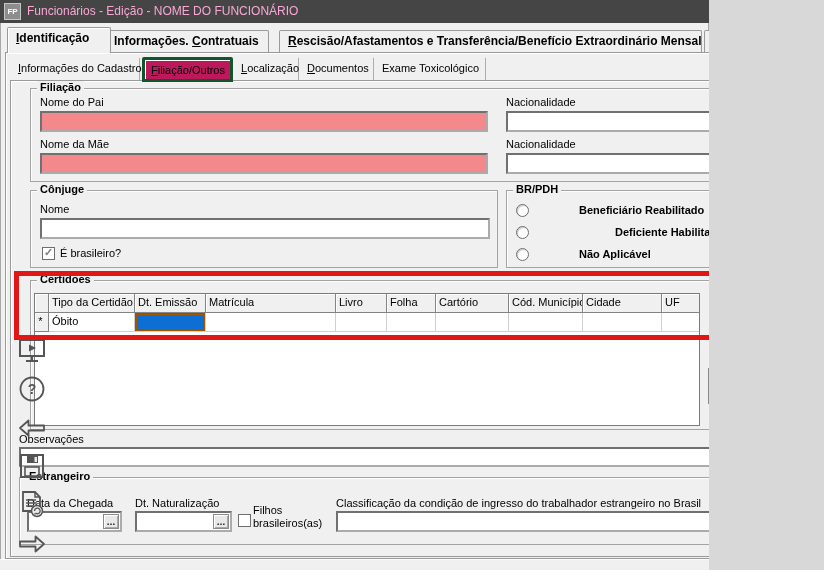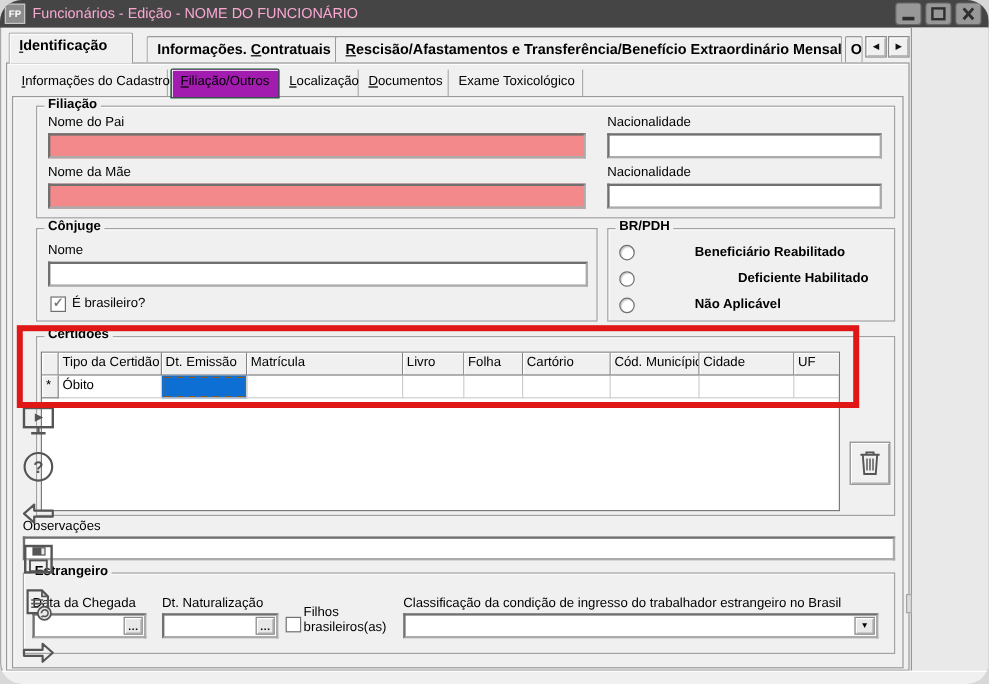--- a/index.html
+++ b/index.html
@@ -1,18 +1,18 @@
 <!DOCTYPE html>
 <html><head>
 <meta charset="utf-8">
 <style>
   html,body{margin:0;padding:0;background:#d8d8d8;}
-  .stage{position:relative;width:824px;height:570px;background:#f0f0f0;overflow:hidden;
+  .stage{position:relative;width:709px;height:570px;background:#f0f0f0;overflow:hidden;
          font-family:"Liberation Sans",sans-serif;font-size:11px;color:#000;
-         box-shadow:inset 0 0 0 1px #a8a8a8;border-radius:18px;}
+         box-shadow:inset 0 0 0 1px #a8a8a8;}
   
   .titlebar{position:absolute;left:0;top:0;width:824px;height:23px;background:#454545;}
   .appicon{position:absolute;left:4px;top:3px;width:17px;height:17px;background:#8d8d8d;
            border:1px solid #c6c6c6;color:#fff;font-size:8px;font-weight:bold;
            display:flex;align-items:center;justify-content:center;box-sizing:border-box;}
   .wtitle{position:absolute;left:27px;top:4px;color:#f9a8d4;font-size:12px;white-space:nowrap;}
   .winbtn{position:absolute;top:2px;width:22px;height:19px;background:#989898;
           border:1px solid #666;border-radius:3px;box-sizing:border-box;
           display:flex;align-items:center;justify-content:center;}
   
@@ -20,21 +20,21 @@
        border-bottom:none;font-size:12px;font-weight:bold;padding:3px 8px 0 8px;
        white-space:nowrap;overflow:hidden;border-radius:2px 2px 0 0;}
   .tab.active{z-index:6;background:#f0f0f0;box-shadow:inset 1px 1px 0 #fff;}
   .scrollbtn{position:absolute;width:18px;height:18px;background:#f0f0f0;border:1px solid #8a8a8a;
              box-sizing:border-box;box-shadow:inset 1px 1px 0 #fff,inset -1px -1px 0 #a9a9a9;
              font-size:7px;display:flex;align-items:center;justify-content:center;color:#111;}
   .mainpage{position:absolute;left:5px;top:52px;width:753px;height:507px;border:1px solid #9a9a9a;
             background:#f0f0f0;box-sizing:border-box;box-shadow:inset 1px 1px 0 #fff;}
   .subtab{position:absolute;box-sizing:border-box;font-size:11px;padding:4px 6px 0 6px;
           white-space:nowrap;border-right:1px solid #adadad;text-align:center;}
-  .subtab.active{border:1px solid #14532d;background:#a21caf;z-index:7;
+  .subtab.active{border:3px solid #14532d;background:#be185d;z-index:7;
                  box-shadow:inset 1px 1px 0 #fff;border-radius:2px 2px 0 0;}
   .subpage{position:absolute;left:10px;top:80px;width:743px;height:477px;border:1px solid #9a9a9a;
            background:#f0f0f0;box-sizing:border-box;box-shadow:inset 1px 1px 0 #fff;}
   
   .grp{position:absolute;border:1px solid #a3a3a3;box-sizing:border-box;
        box-shadow:inset 1px 1px 0 #fdfdfd;}
   .cap{position:absolute;top:-8px;left:6px;background:#f0f0f0;padding:0 3px;
        font-weight:bold;font-size:11px;white-space:nowrap;}
   .lbl{position:absolute;font-size:11px;white-space:nowrap;}
   .tb{position:absolute;background:#fff;border:2px solid;box-sizing:border-box;
@@ -100,21 +100,21 @@
         </svg>
     </div>
     <div class="winbtn" style="left:796px;">
       <svg width="16" height="13" viewBox="0 0 16 13">
           <path d="M4 2l8 9M12 2l-8 9" stroke="#2e2e2e" stroke-width="2.4"></path>
         </svg>
     </div>
   </div>
 
   <div class="tab active" style="left:7px;top:27px;width:104px;height:26px;"><u>I</u>dentificação</div>
-  <div class="tab" style="left:122px;top:30px;width:164px;height:22px;">Informações. <u>C</u>ontratuais</div>
+  <div class="tab" style="left:105px;top:30px;width:164px;height:22px;">Informações. <u>C</u>ontratuais</div>
   <div class="tab" style="left:279px;top:30px;width:423px;height:22px;"><u>R</u>escisão/Afastamentos e Transferência/Benefício Extraordinário Mensal</div>
   <div class="tab" style="left:704px;top:30px;width:15px;height:22px;padding-left:4px;">O</div>
   <div class="scrollbtn" style="left:721px;top:30px;">
       <span>◀</span>
     </div>
   <div class="scrollbtn" style="left:740px;top:30px;">
       <span>▶</span>
     </div>
 
   <div class="mainpage"></div>

